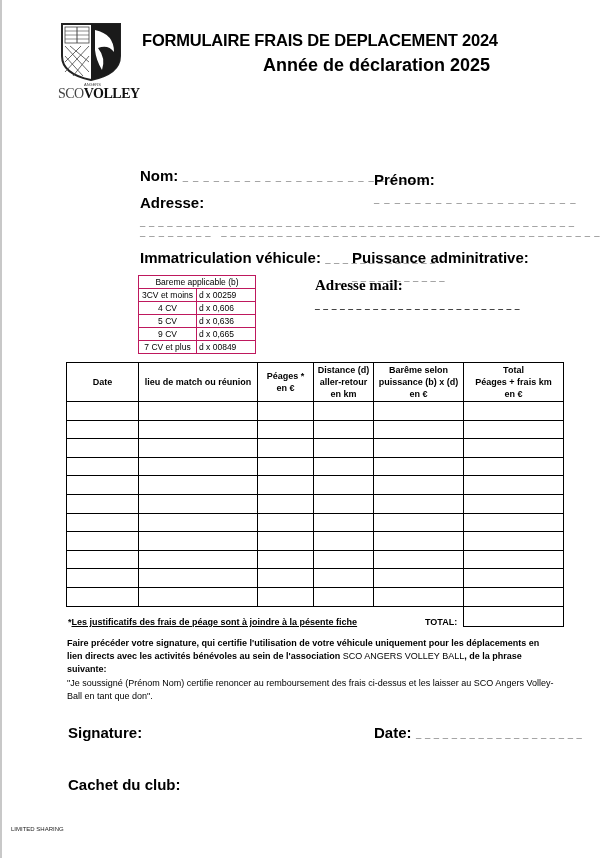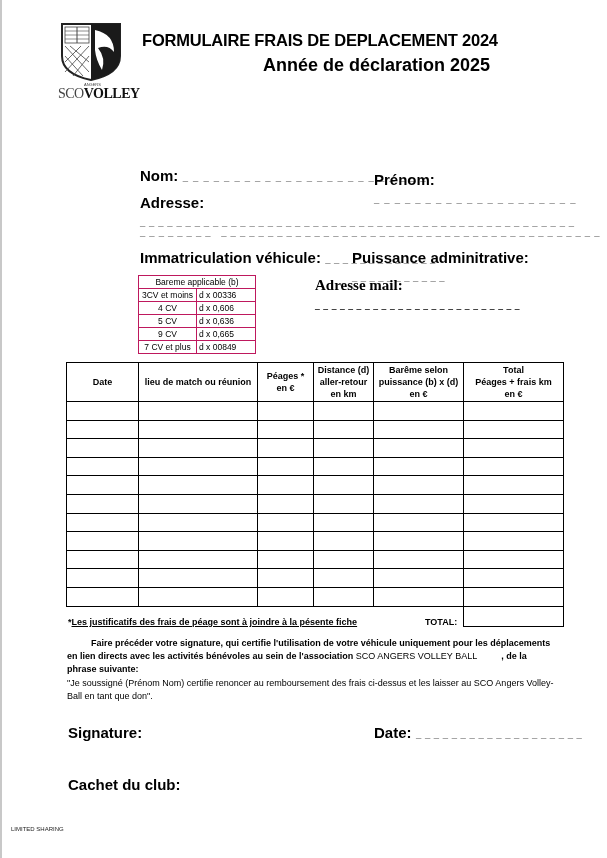--- a/index.html
+++ b/index.html
@@ -18,21 +18,21 @@
   table.bareme td.c2 { width:54px; }
   table.bareme td.hdr { text-align:center; }
   table.main { position:absolute; left:66px; top:362px; border-collapse:collapse; font-size:9px; font-weight:bold; }
   table.main th { border:1.5px solid #000; text-align:center; font-weight:bold; height:38px; line-height:12px; padding:0; }
   table.main td { border:1.5px solid #000; height:17.6px; padding:0; }
   table.main td.nob { border:none; }
   .footnote { left:68px; top:617px; font-size:9px; font-weight:bold; white-space:nowrap; }
   .footnote u { text-decoration:underline; }
   .totlbl { left:425px; top:617px; font-size:9px; font-weight:bold; }
   .para { left:67px; top:637px; width:490px; font-size:9px; line-height:13px; }
-  .para b { font-weight:bold;margin-left:24px; }
+  .para b { font-weight:bold; }
   .quote { left:67px; top:677px; width:490px; font-size:9px; line-height:13px; }
   .limited { left:11px; top:826px; font-size:6px; color:#222; }
 </style>
 </head>
 <body>
 
 <div class="leftbar"></div>
 
 <div class="abs logo">
   <svg width="66" height="60" viewBox="0 0 66 60">
@@ -86,21 +86,21 @@
   <span class="dash" style="letter-spacing:0.6px;">_ _ _ _ _ _ _ _ _ _ _ _ _ _ _ _ _ _ _ _ _ _ _ _ _</span>
 </div>
 
 <table class="bareme">
   <tbody>
       <tr>
         <td class="hdr" colspan="2">Bareme applicable (b)</td>
       </tr>
   <tr>
         <td class="c1">3CV et moins</td>
-        <td class="c2">d x 00336</td>
+        <td class="c2">d x 00259</td>
       </tr>
   <tr>
         <td class="c1">4 CV</td>
         <td class="c2">d x 0,606</td>
       </tr>
   <tr>
         <td class="c1">5 CV</td>
         <td class="c2">d x 0,636</td>
       </tr>
   <tr>

